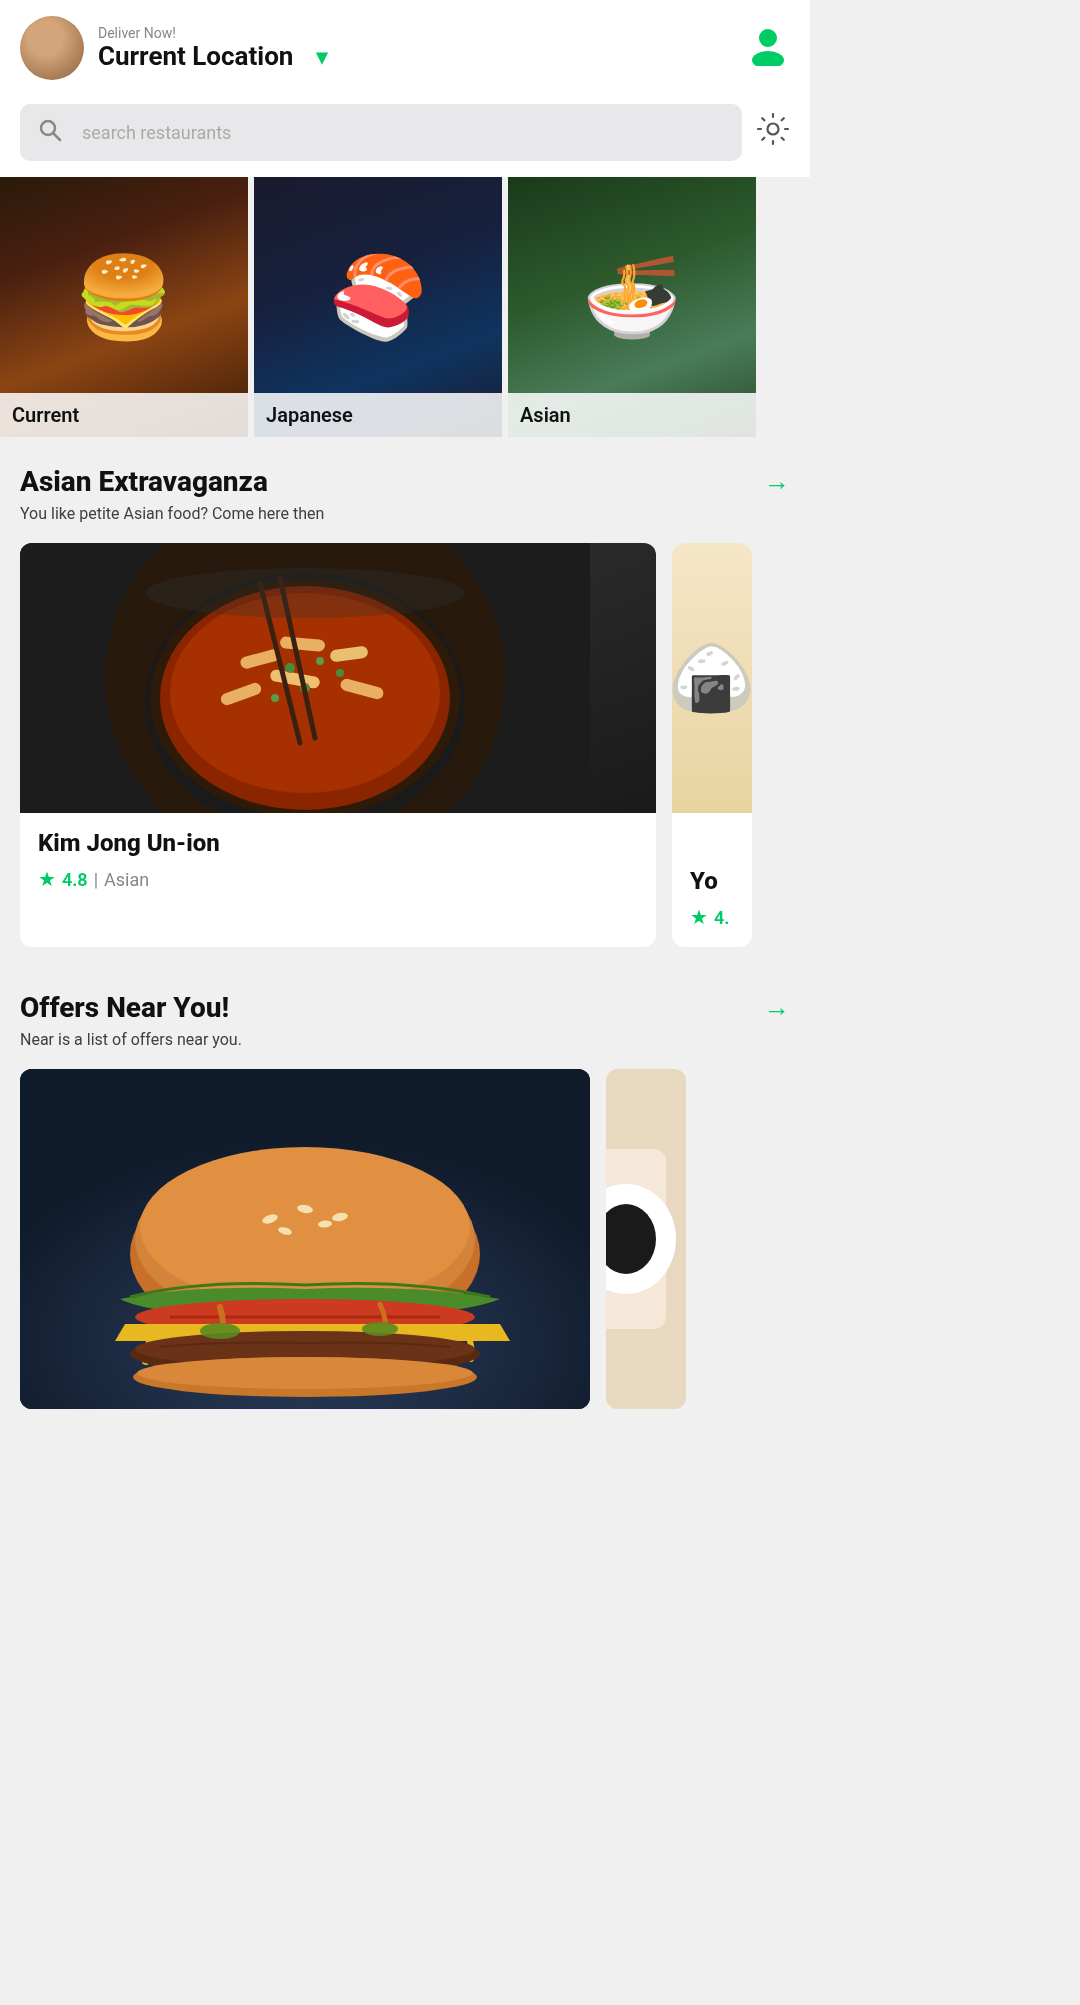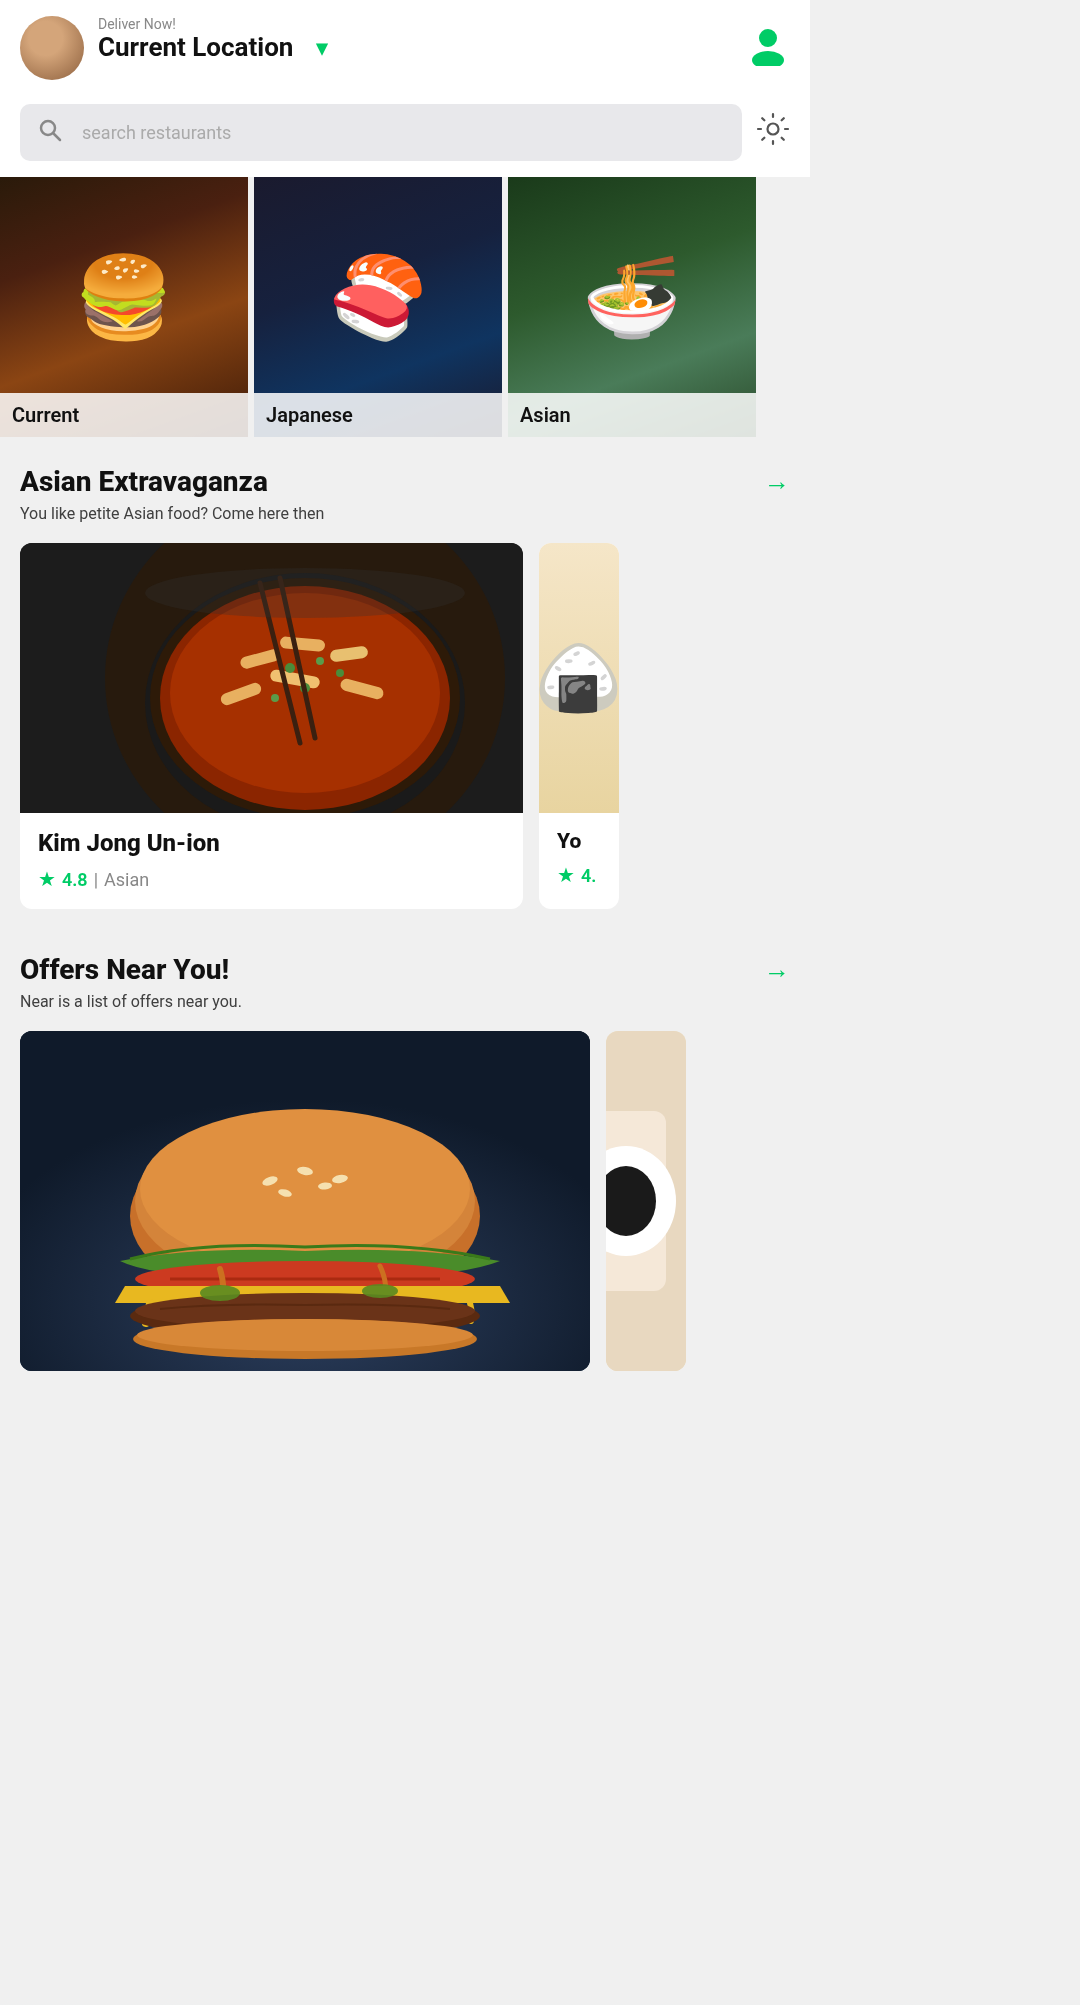--- a/index.html
+++ b/index.html
@@ -17,21 +17,21 @@
     .header {
       background: #fff;
       padding: 16px 20px 14px 20px;
       display: flex;
       align-items: center;
       justify-content: space-between;
     }
 
     .header-left {
       display: flex;
-      align-items: flex-start;
+      align-items: center;
       gap: 14px;
     }
 
     .avatar {
       width: 64px;
       height: 64px;
       border-radius: 50%;
       background: linear-gradient(135deg, #c9a87c 0%, #e8c99a 40%, #b8855c 100%);
       overflow: hidden;
       flex-shrink: 0;
@@ -216,21 +216,21 @@
       display: flex;
       gap: 16px;
       overflow-x: hidden;
     }
 
     .restaurant-card {
       background: #fff;
       border-radius: 12px;
       overflow: hidden;
       flex-shrink: 0;
-      width: 503px;
+      width: 636px;
     }
 
     .restaurant-card-partial {
       background: #fff;
       border-radius: 12px;
       overflow: hidden;
       flex-shrink: 0;
       width: 80px;
     }
 
@@ -453,21 +453,21 @@
       <div class="card-img-partial">
         <svg width="80" height="270" viewBox="0 0 80 270">
           <rect width="80" height="270" fill="#f5e8d0"></rect>
 
           <ellipse cx="10" cy="135" rx="60" ry="55" fill="#e8d4b0"></ellipse>
           <ellipse cx="10" cy="135" rx="50" ry="45" fill="#ffffff"></ellipse>
           <ellipse cx="10" cy="135" rx="32" ry="32" fill="#1a1a1a"></ellipse>
         </svg>
       </div>
       <div class="card-info">
-        <div class="card-name" style="font-size:21px;">Yo</div>
+        <div class="card-name" style="font-size:24px;margin-top:38px;">Yo</div>
         <div class="card-rating">
           <span class="star-icon">★</span>
           <span class="rating-num">4.</span>
         </div>
       </div>
     </div>
   </div>
 </div>
 
 <div class="section-offers">

